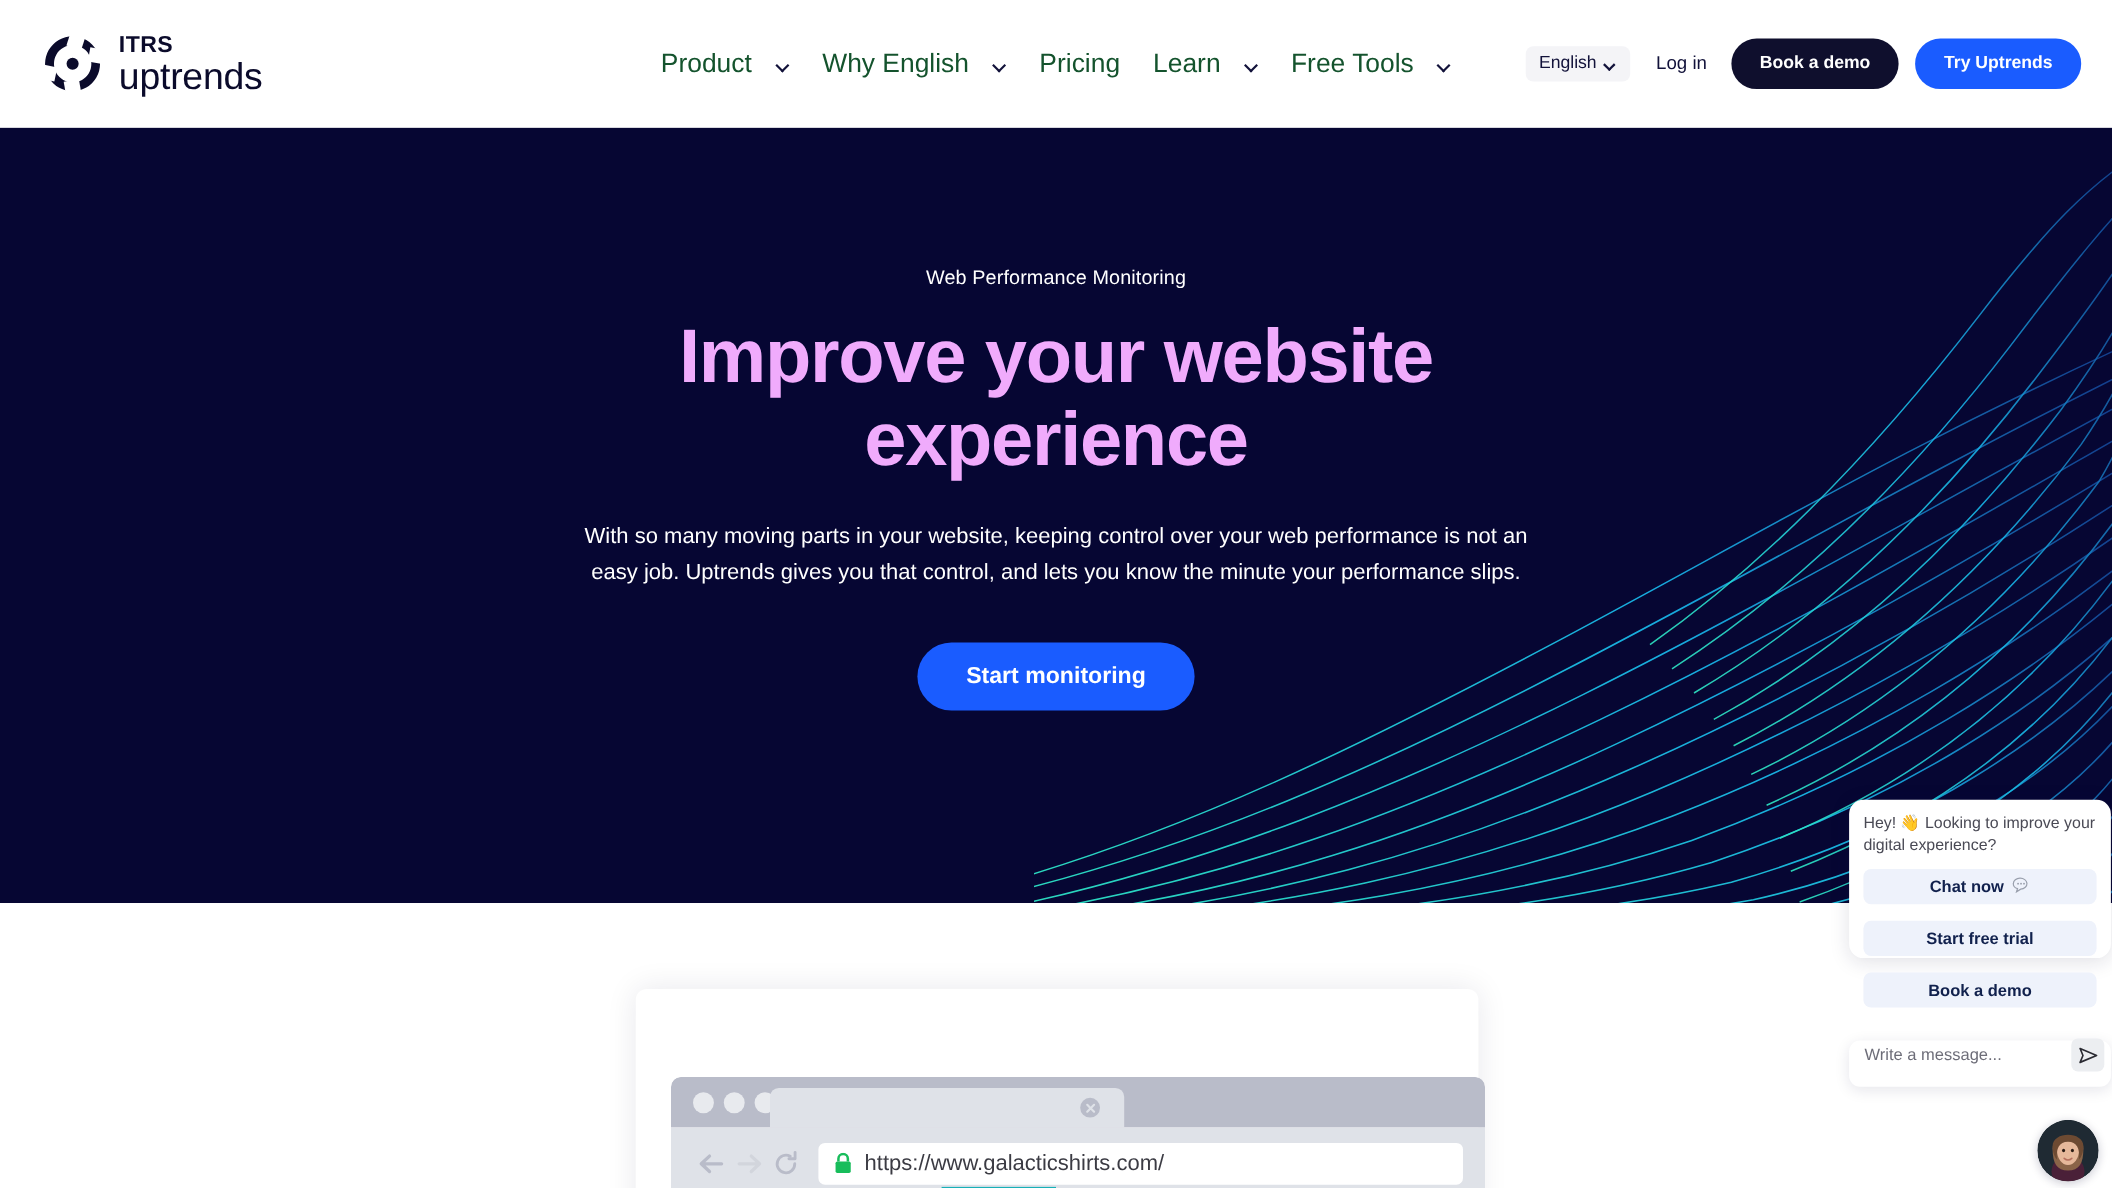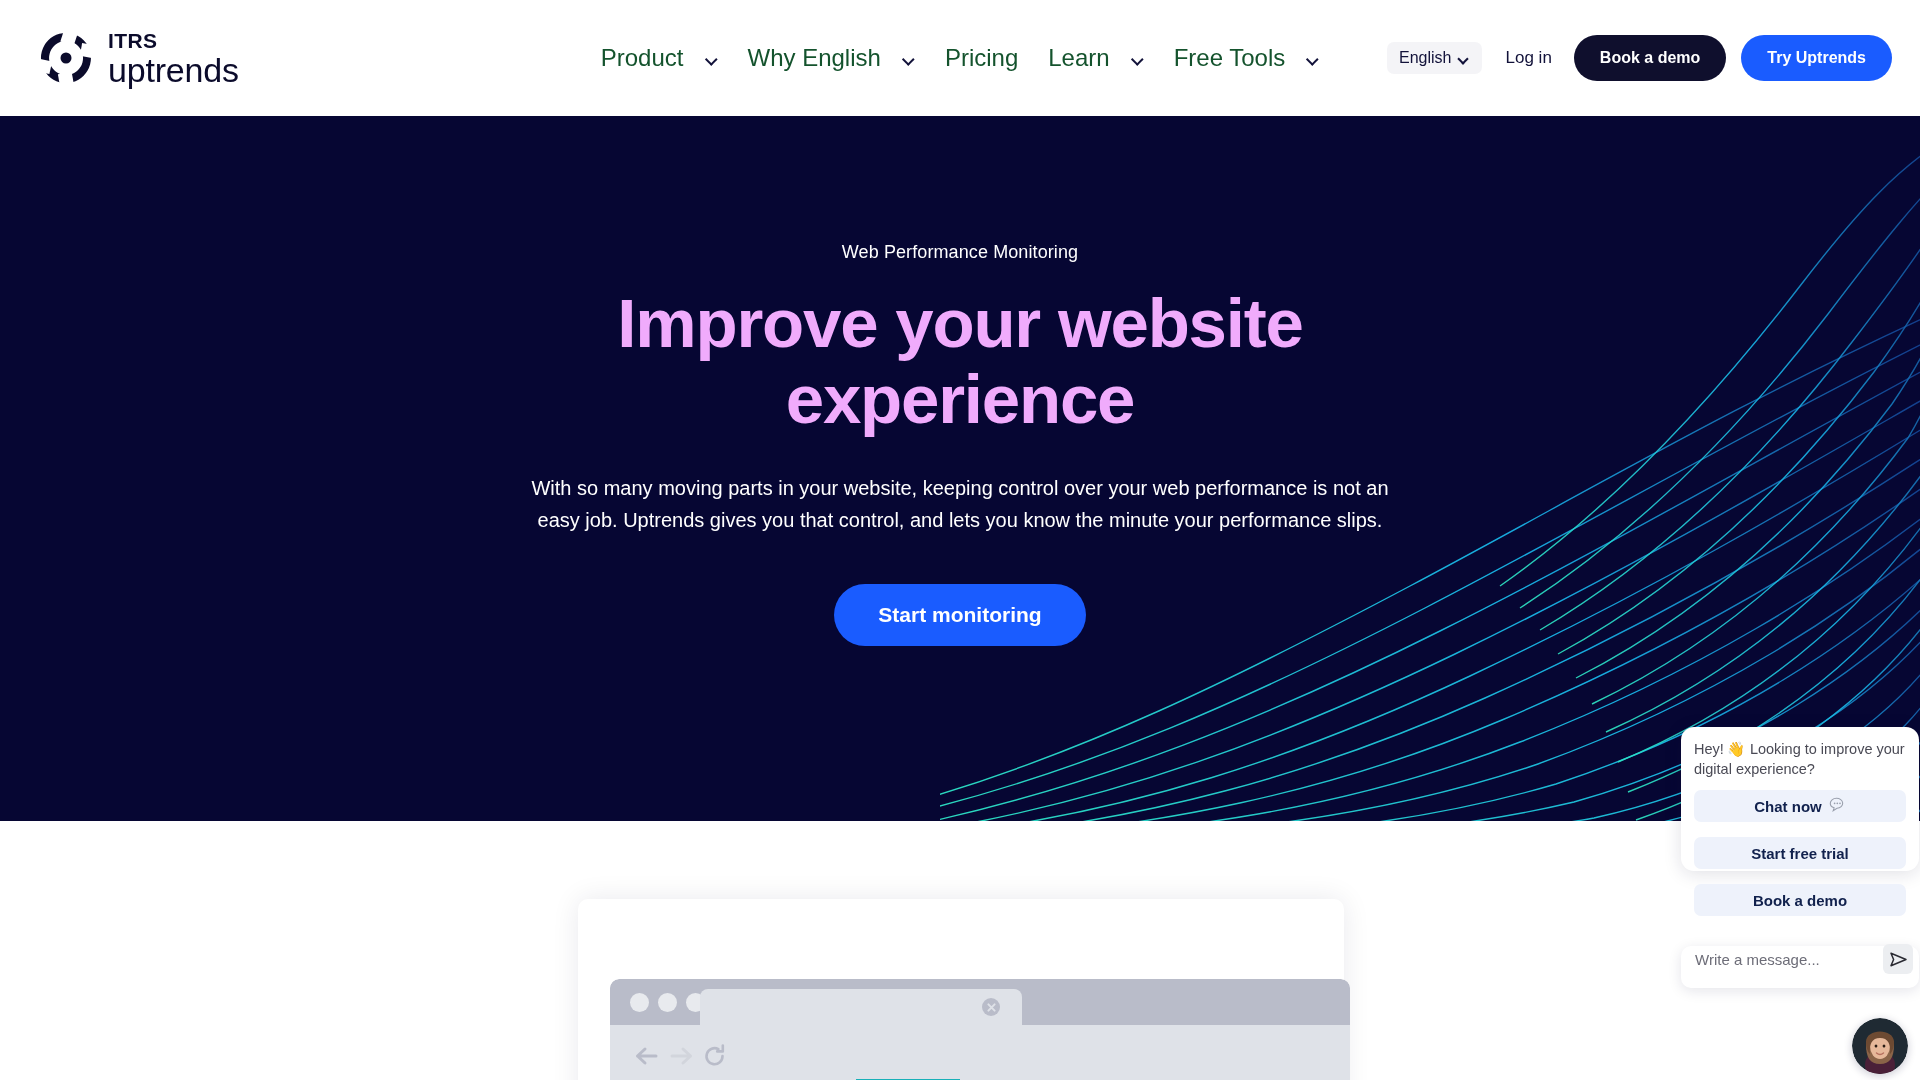--- a/index.html
+++ b/index.html
@@ -371,20 +371,29 @@
             <svg width="26" height="22" viewBox="0 0 26 22">
               <path d="M15 4 L22.5 11 L15 18 M22.5 11 L4 11" stroke="#d2d5dc" stroke-width="3" fill="none" stroke-linecap="round" stroke-linejoin="round"></path>
             </svg>
           </span>
           <span class="nav-arrow">
             <svg width="26" height="24" viewBox="0 0 26 24">
               <path d="M20.5 12 A8 8 0 1 1 16.4 5.2" stroke="#b9bcc9" stroke-width="2.6" fill="none" stroke-linecap="round"></path>
               <path d="M20.8 1.6 L20.8 7.4 L15.2 7.4" stroke="#b9bcc9" stroke-width="2.6" fill="none" stroke-linecap="round" stroke-linejoin="round"></path>
             </svg>
           </span>
+          <div class="url-field">
+            <span class="lock-icon">
+              <svg width="17" height="20" viewBox="0 0 17 20">
+                <path d="M4.2 8 L4.2 5.4 A4.3 4.3 0 0 1 12.8 5.4 L12.8 8" stroke="#18bd5b" stroke-width="2.3" fill="none"></path>
+                <rect x="1.6" y="8" width="13.8" height="10.4" rx="1.6" fill="#18bd5b"></rect>
+              </svg>
+            </span>
+            <span class="url-text">https://www.galacticshirts.com/</span>
+          </div>
         </div>
         <div class="teal-block"></div>
       </div>
 
     </div>
   </div>
 </section>
 
 <div class="chat-panel">
   <div class="chat-greeting">Hey! 👋 Looking to improve your digital experience?</div>

